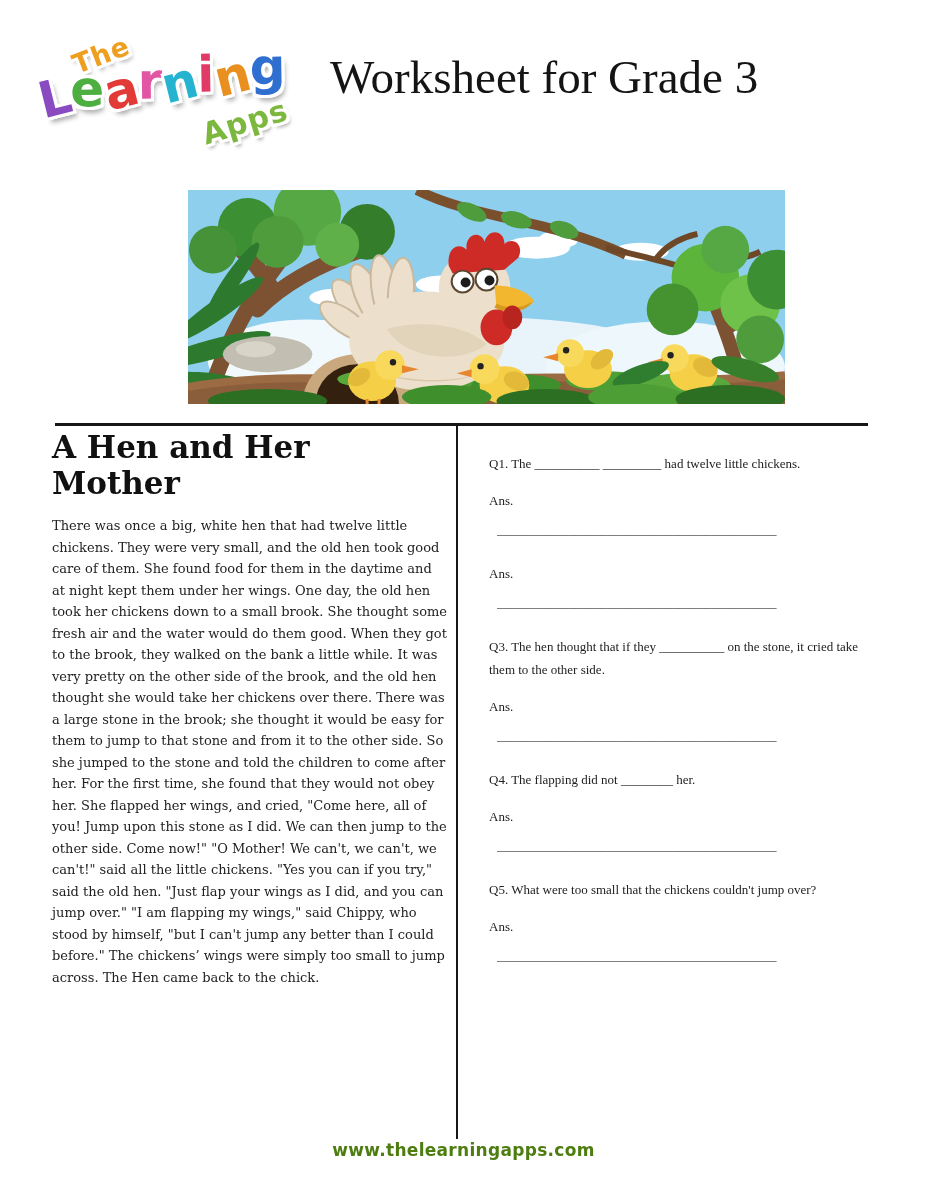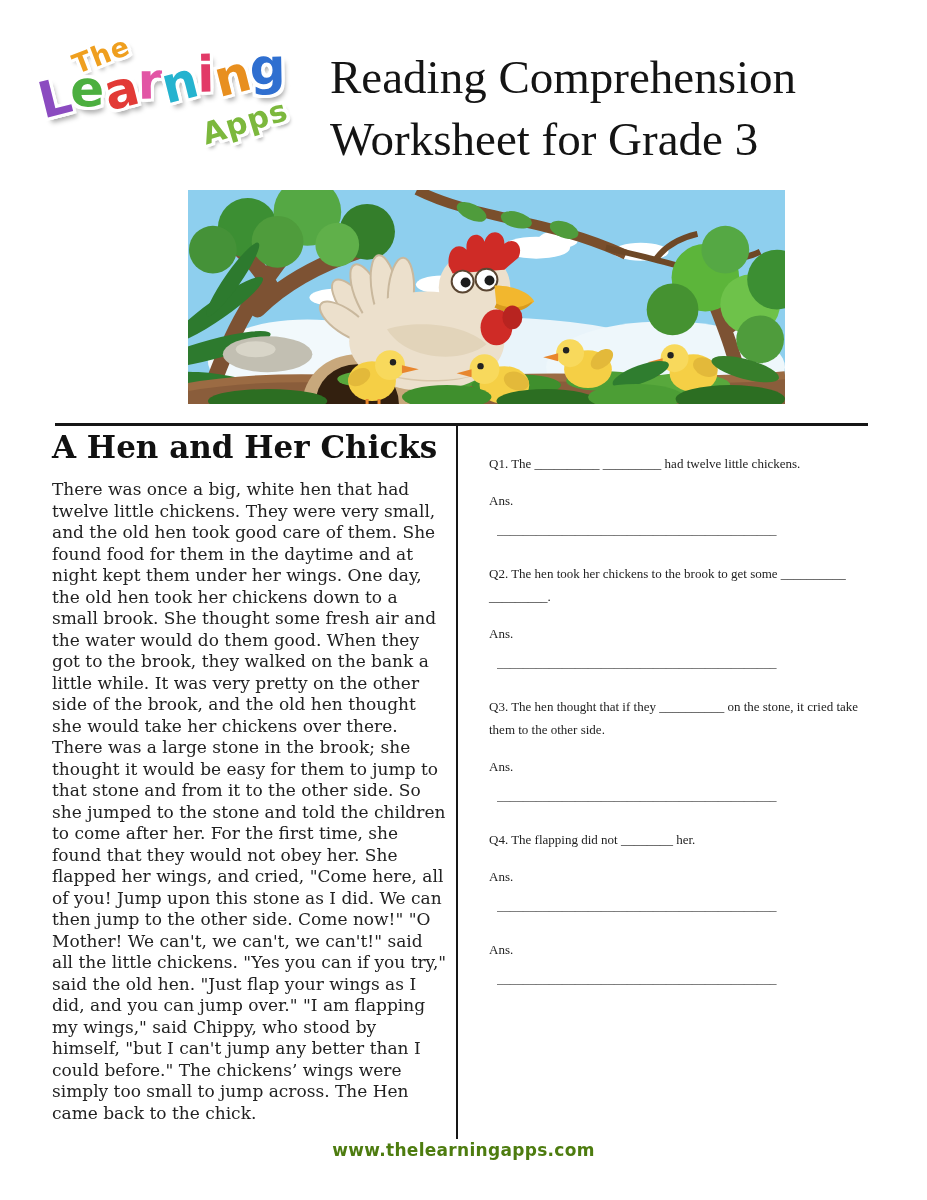--- a/index.html
+++ b/index.html
@@ -32,21 +32,21 @@
   
   .scene{position:absolute;left:188px;top:190px;width:597px;height:214px;overflow:hidden;}
   .scene svg{display:block;width:100%;height:100%;}
   
   .rule-top{position:absolute;left:55px;top:423px;width:813px;height:3px;background:#161616;}
   .divider-v{position:absolute;left:456px;top:424px;width:2px;height:715px;background:#161616;}
   
   .left-col{position:absolute;left:52px;top:429px;width:396px;}
   .story-heading{margin:0 0 14px 0;font-family:"DejaVu Serif",serif;font-weight:bold;
     font-size:31px;line-height:36px;color:#111;}
-  .story-body{margin:6px 0 0 0;font-family:"DejaVu Serif",serif;font-size:17px;
+  .story-body{margin:6px 0 0 0;font-family:"DejaVu Serif",serif;font-size:13px;
     line-height:21.5px;color:#222;text-align:left;}
   
   .right-col{position:absolute;left:489px;top:452px;width:392px;font-family:Liberation Serif, serif;
     font-size:13px;color:#222;}
   .q-block{margin:0 0 22px 0;}
   .q-text{margin:0;line-height:23px;}
   .ans-label{margin:14px 0 0 0;line-height:23px;}
   .ans-line{margin:8px 0 0 8px;line-height:20px;white-space:nowrap;overflow:hidden;color:#3a3a3a;}
   
   .footer{position:absolute;left:0;top:1140px;width:100%;text-align:center;
@@ -57,21 +57,20 @@
 
 <div class="logo">
   <span class="word-the" style="color: rgb(239, 159, 31);">The</span>
   <span class="word-learning">
     <span style="color: rgb(139, 75, 192);">L</span><span style="color: rgb(76, 175, 63);">e</span><span style="color: rgb(226, 58, 54);">a</span><span style="color: rgb(226, 85, 165);">r</span><span style="color: rgb(37, 179, 207);">n</span><span style="color: rgb(226, 58, 103);">i</span><span style="color: rgb(232, 143, 31);">n</span><span style="color: rgb(47, 111, 208);">g</span>
   </span>
   <span class="word-apps" style="color: rgb(124, 184, 61);">Apps</span>
 </div>
 
 <div class="title">
-  <div>Reading Comprehension</div>
   <div>Worksheet for Grade 3</div>
 </div>
 
 <div class="scene">
   <svg viewBox="0 0 600 215" preserveAspectRatio="none">
 
     <rect width="600" height="215" fill="#8ecfee"></rect>
     <ellipse cx="300" cy="190" rx="220" ry="62" fill="#e9f4fa"></ellipse>
     <ellipse cx="120" cy="172" rx="100" ry="42" fill="#f2f9fc"></ellipse>
     <ellipse cx="480" cy="178" rx="120" ry="46" fill="#eef7fb"></ellipse>
@@ -197,50 +196,50 @@
       <ellipse cx="545" cy="210" rx="55" ry="14" fill="#2c6e22"></ellipse>
       <ellipse cx="80" cy="212" rx="60" ry="12" fill="#2c6e22"></ellipse>
     </g>
   </svg>
 </div>
 
 <div class="rule-top"></div>
 <div class="divider-v"></div>
 
 <div class="left-col">
-  <h1 class="story-heading">A Hen and Her Chicks</h1>
+  <h1 class="story-heading">A Hen and Her Mother</h1>
   <p class="story-body">There was once a big, white hen that had twelve little chickens. They were very small, and the old hen took good care of them. She found food for them in the daytime and at night kept them under her wings. One day, the old hen took her chickens down to a small brook. She thought some fresh air and the water would do them good. When they got to the brook, they walked on the bank a little while. It was very pretty on the other side of the brook, and the old hen thought she would take her chickens over there. There was a large stone in the brook; she thought it would be easy for them to jump to that stone and from it to the other side. So she jumped to the stone and told the children to come after her. For the first time, she found that they would not obey her. She flapped her wings, and cried, "Come here, all of you! Jump upon this stone as I did. We can then jump to the other side. Come now!" "O Mother! We can't, we can't, we can't!" said all the little chickens. "Yes you can if you try," said the old hen. "Just flap your wings as I did, and you can jump over." "I am flapping my wings," said Chippy, who stood by himself, "but I can't jump any better than I could before." The chickens’ wings were simply too small to jump across. The Hen came back to the chick.</p>
 </div>
 
 <div class="right-col">
 
   <div class="q-block">
     <p class="q-text">Q1. The __________ _________ had twelve little chickens.</p>
     <p class="ans-label">Ans.</p>
     <div class="ans-line">___________________________________________</div>
   </div>
 
   <div class="q-block">
-    <p class="q-text">Q2. The hen took her chickens to the brook to get some __________ _________.</p>
     <p class="ans-label">Ans.</p>
     <div class="ans-line">___________________________________________</div>
   </div>
 
   <div class="q-block">
     <p class="q-text">Q3. The hen thought that if they __________ on the stone, it cried take them to the other side.</p>
     <p class="ans-label">Ans.</p>
     <div class="ans-line">___________________________________________</div>
   </div>
 
   <div class="q-block">
     <p class="q-text">Q4. The flapping did not ________ her.</p>
     <p class="ans-label">Ans.</p>
     <div class="ans-line">___________________________________________</div>
   </div>
 
   <div class="q-block">
+    <p class="q-text">Q5. What were too small that the chickens couldn't jump over?</p>
     <p class="ans-label">Ans.</p>
     <div class="ans-line">___________________________________________</div>
   </div>
 
 </div>
 
 <div class="footer">www.thelearningapps.com</div>
 
 </body></html>

